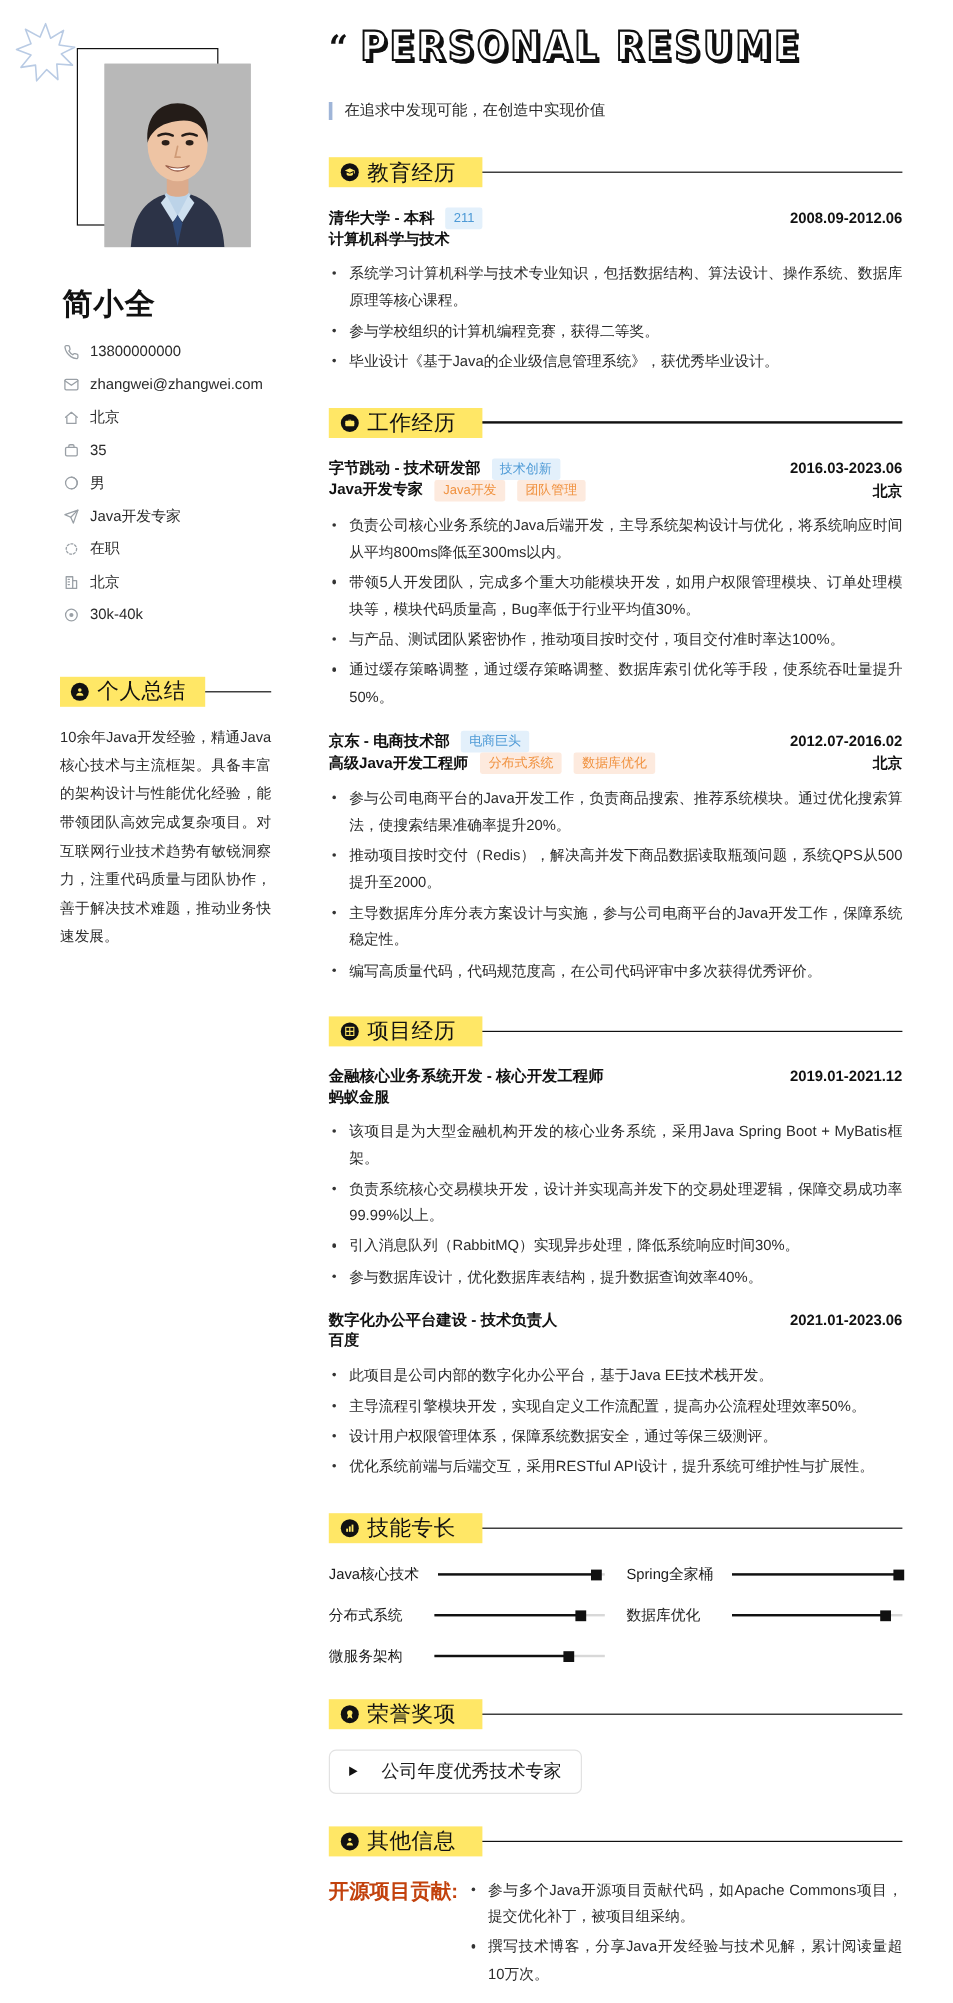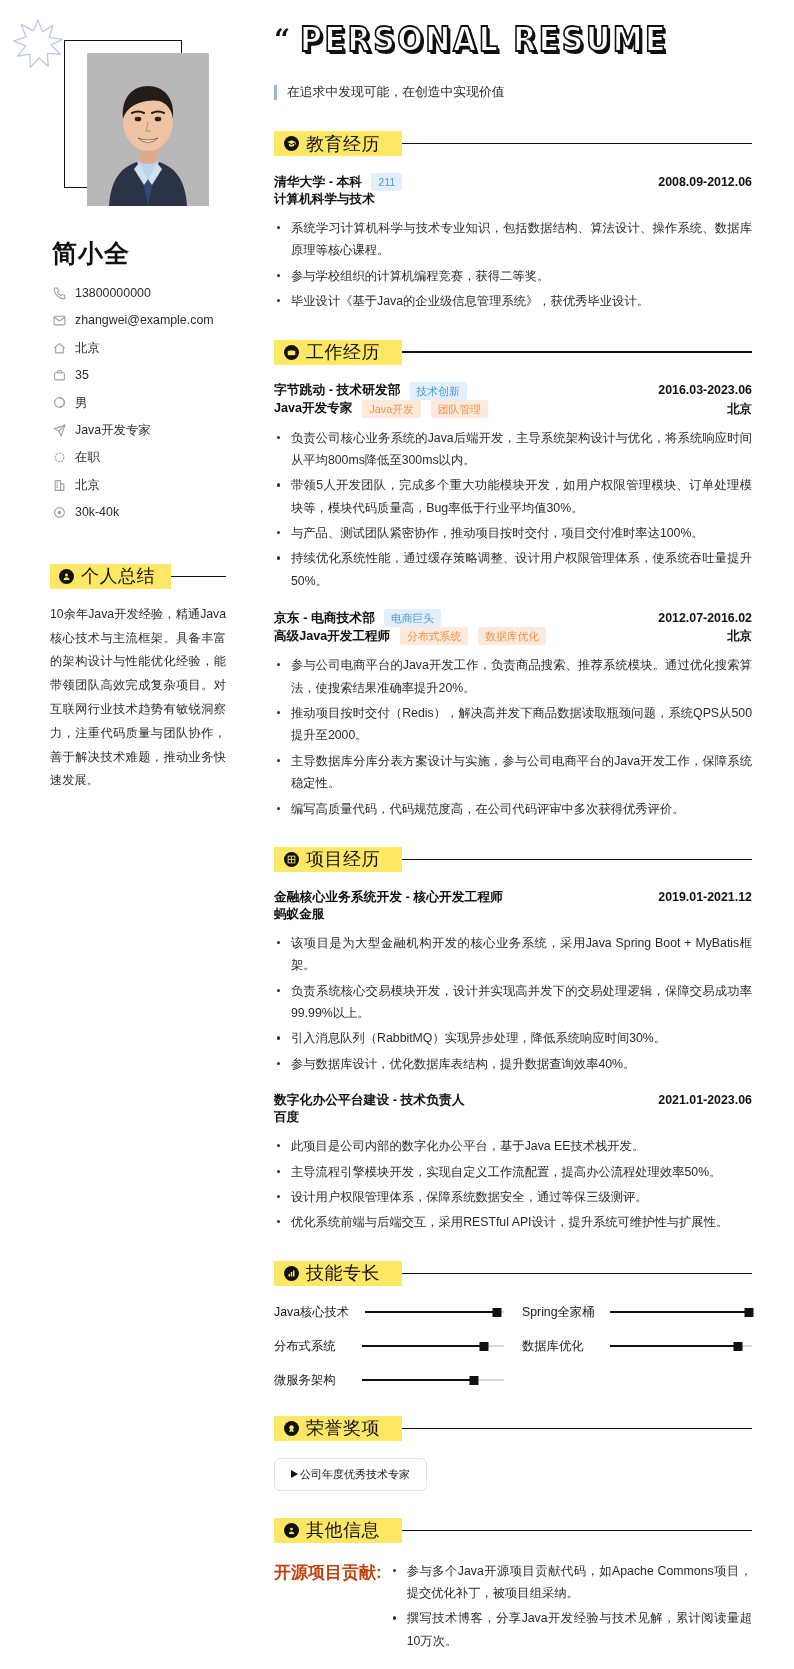--- a/index.html
+++ b/index.html
@@ -328,25 +328,25 @@
     height: 9px;
     background: #111;
     transform: translateX(-4.5px);
   }
 
   
   .honor-list { margin-top: 17px; display: flex; flex-wrap: wrap; gap: 10px; }
   .honor-pill {
     display: inline-flex;
     align-items: center;
-    gap: 2px;
+    gap: 20px;
     border: 1px solid #e2e2e2;
     border-radius: 6px;
     padding: 8px 16px;
-    font-size: 11px;
+    font-size: 15px;
     color: #1a1a1a;
     background: #fff;
   }
   .honor-tri {
     width: 0; height: 0;
     border-left: 7px solid #111;
     border-top: 4.5px solid transparent;
     border-bottom: 4.5px solid transparent;
     flex: 0 0 auto;
   }
@@ -445,21 +445,21 @@
         <span>13800000000</span>
       </li>
 
       <li class="contact-item">
         <span class="contact-icon">
           <svg viewBox="0 0 24 24" fill="none" stroke="currentColor" stroke-width="2" stroke-linecap="round" stroke-linejoin="round">
             <rect x="2" y="4" width="20" height="16" rx="2"></rect>
               <path d="m2 6 10 7 10-7"></path>
           </svg>
         </span>
-        <span>zhangwei@example.com</span>
+        <span>zhangwei@zhangwei.com</span>
       </li>
 
       <li class="contact-item">
         <span class="contact-icon">
           <svg viewBox="0 0 24 24" fill="none" stroke="currentColor" stroke-width="2" stroke-linecap="round" stroke-linejoin="round">
             <path d="M3 10.5 12 3l9 7.5"></path>
               <path d="M5 10v10h14V10"></path>
           </svg>
         </span>
         <span>北京</span>
@@ -619,21 +619,21 @@
             <span class="sub-title">Java开发专家</span>
             <span class="tag tag-orange">Java开发</span>
             <span class="tag tag-orange">团队管理</span>
           </div>
           <span class="sub-right">北京</span>
         </div>
         <ul class="bullets">
           <li>负责公司核心业务系统的Java后端开发，主导系统架构设计与优化，将系统响应时间从平均800ms降低至300ms以内。</li>
           <li>带领5人开发团队，完成多个重大功能模块开发，如用户权限管理模块、订单处理模块等，模块代码质量高，Bug率低于行业平均值30%。</li>
           <li>与产品、测试团队紧密协作，推动项目按时交付，项目交付准时率达100%。</li>
-          <li>持续优化系统性能，通过缓存策略调整、设计用户权限管理体系，使系统吞吐量提升50%。</li>
+          <li>通过缓存策略调整，通过缓存策略调整、数据库索引优化等手段，使系统吞吐量提升50%。</li>
         </ul>
       </div>
 
       <div class="entry">
         <div class="entry-row">
           <div class="entry-left">
             <span class="entry-title">京东 - 电商技术部</span>
             <span class="tag tag-blue">电商巨头</span>
           </div>
           <span class="entry-meta">2012.07-2016.02</span>

